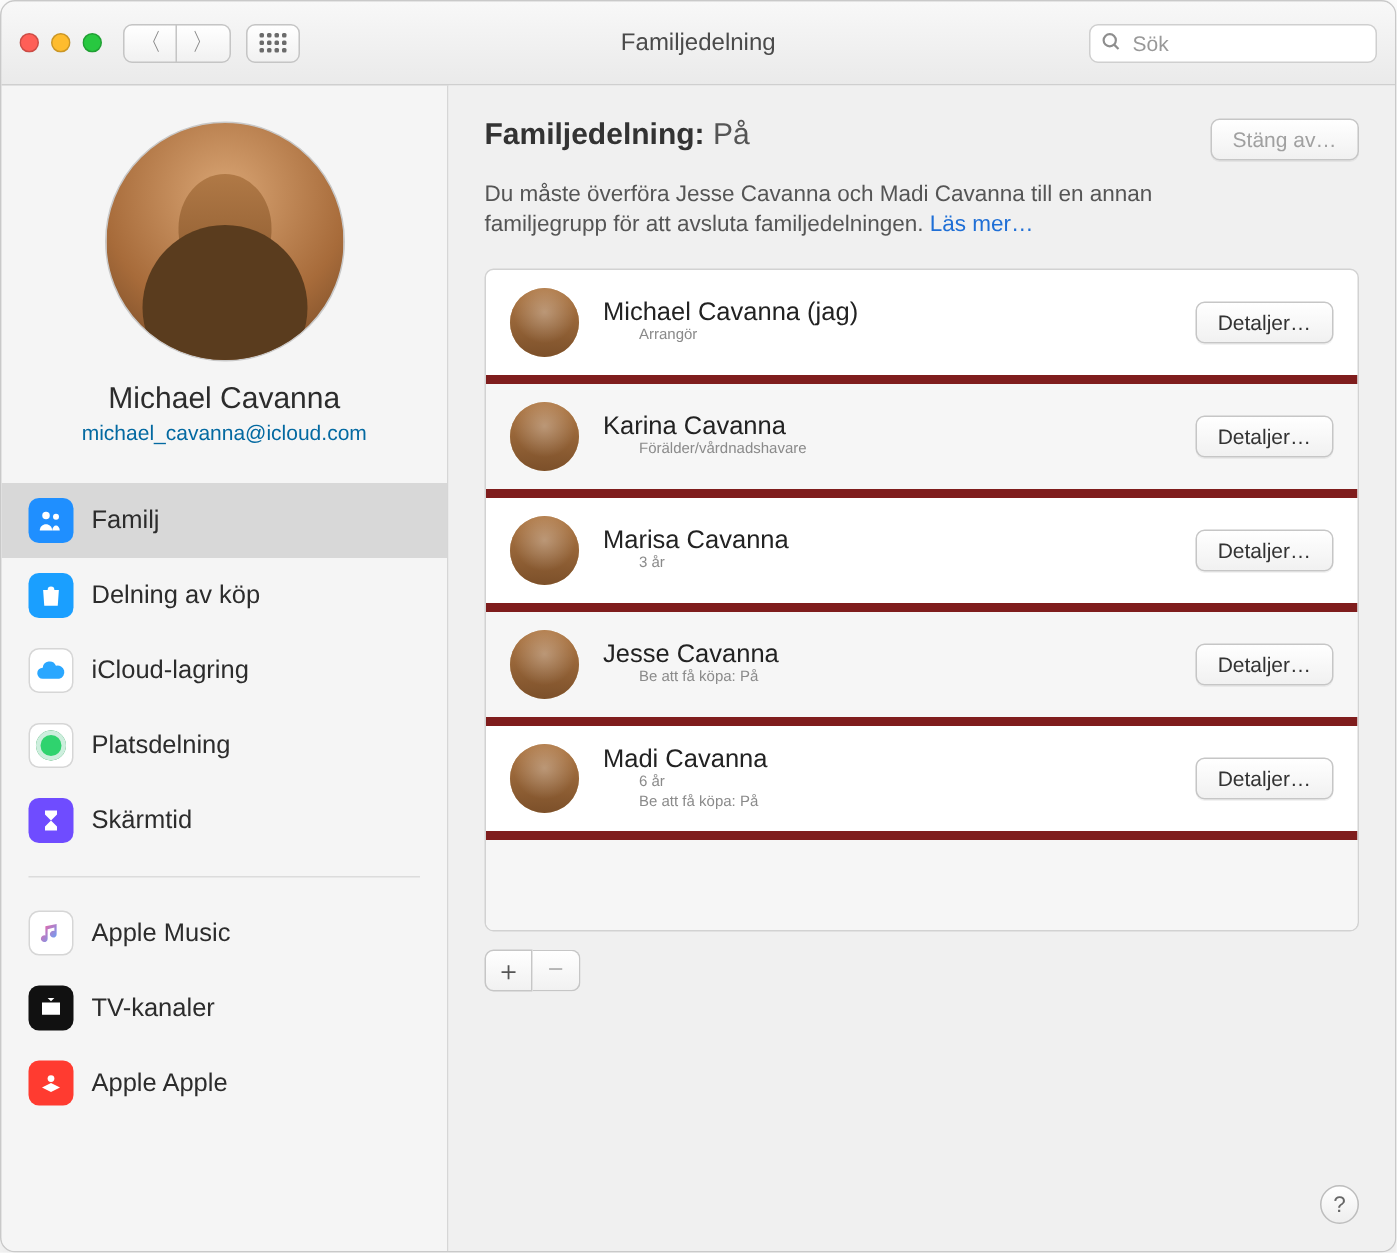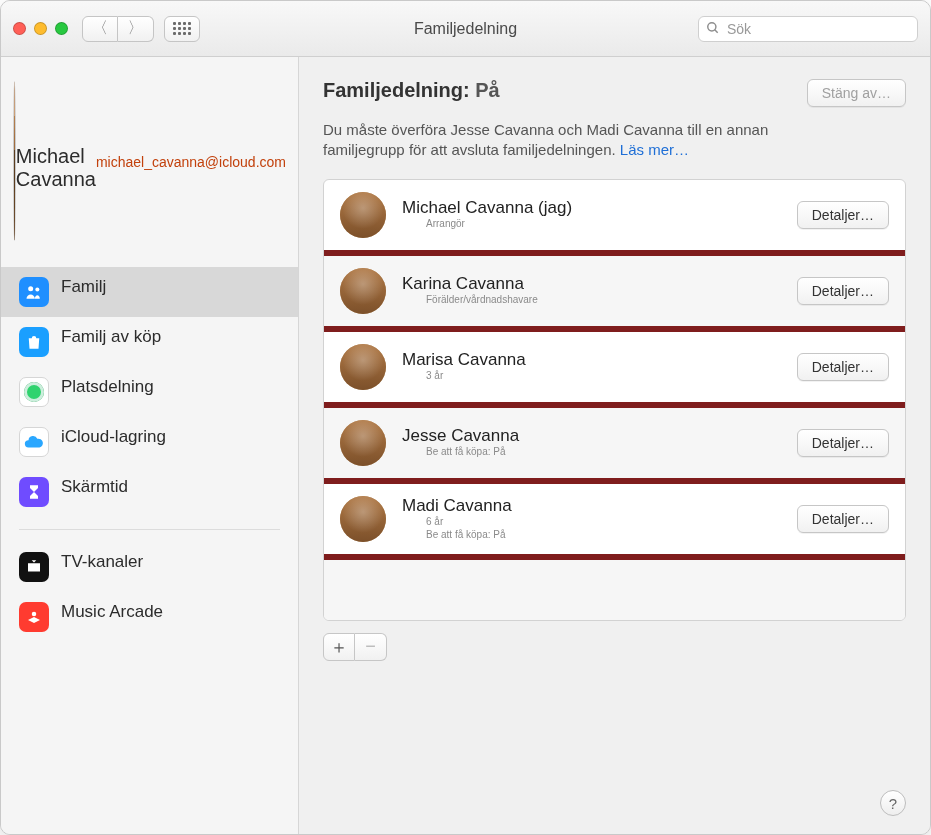--- a/index.html
+++ b/index.html
@@ -13,50 +13,50 @@
   .dot.red { background: #ff5f57; } .dot.yellow { background: #febc2e; } .dot.green { background: #28c840; }
   .navbtns { display: flex; margin-right: 10px; }
   .navbtn { width: 36px; height: 26px; border: 1px solid #c5c5c5; background: linear-gradient(#ffffff,#f1f1f1); display: flex; align-items: center; justify-content: center; color: #888; font-size: 16px; }
   .navbtn:first-child { border-top-left-radius: 6px; border-bottom-left-radius: 6px; }
   .navbtn:last-child { border-top-right-radius: 6px; border-bottom-right-radius: 6px; border-left: none; }
   .gridbtn { width: 36px; height: 26px; border: 1px solid #c5c5c5; border-radius: 6px; background: linear-gradient(#ffffff,#f1f1f1); display:flex;align-items:center;justify-content:center; }
   .grid-icon { display:grid; grid-template-columns:repeat(4,3px); grid-auto-rows:3px; gap:2px; }
   .grid-icon span { background:#6b6b6b; border-radius:1px; }
   .title { position: absolute; left: 50%; transform: translateX(-50%); font-size: 16px; color: #4a4a4a; }
   .searchwrap { margin-left: auto; position: relative; }
-  .search { width: 220px; height: 26px; border: 1px solid #cfcfcf; border-radius: 6px; background: #fff; padding: 0 8px 0 28px; font-size: 14px; color: #333; }
+  .search { width: 192px; height: 26px; border: 1px solid #cfcfcf; border-radius: 6px; background: #fff; padding: 0 8px 0 28px; font-size: 14px; color: #333; }
   .search::placeholder { color: #999; }
   .search-icon { position:absolute; left:8px; top:5px; color:#8e8e8e; font-size:15px; }
 
   
   .body { flex:1; display:flex; min-height:0; }
   .sidebar { width: 298px; border-right: 1px solid #d6d6d6; background: #f5f5f5; display:flex; flex-direction:column; padding-top:16px; }
-  .profile { display:flex; flex-direction:row; align-items:center; padding: 8px 12px 18px; }
+  .profile { display:flex; flex-direction:column; align-items:center; padding: 8px 12px 18px; }
   .avatar-lg { width:160px; height:160px; border-radius:50%; background: radial-gradient(circle at 50% 30%, #d9a574 0%, #a76b3a 60%, #6a4323 100%); border: 1px solid #c9c9c9; position:relative; overflow:hidden; }
   .avatar-lg::after { content:""; position:absolute; bottom:-20px; left:50%; transform:translateX(-50%); width:110px; height:110px; border-radius:50%; background:#5a3c1e; }
   .avatar-lg::before { content:""; position:absolute; top:34px; left:50%; transform:translateX(-50%); width:62px; height:72px; border-radius:50% 50% 46% 46%; background: linear-gradient(#b07946,#8c5a2f); }
   .uname { margin-top:14px; font-size:20px; color:#2c2c2c; }
-  .umail { font-size:14px; color:#c2410c; margin-top:2px; }
+  .umail { font-size:14px; color:#0369a1; margin-top:2px; }
 
   .sb-list { margin-top:8px; display:flex; flex-direction:column; }
-  .sb-item { display:flex; align-items:flex-start; gap:12px; padding: 10px 18px; font-size:17px; color:#2c2c2c; cursor:default; }
+  .sb-item { display:flex; align-items:center; gap:12px; padding: 10px 18px; font-size:17px; color:#2c2c2c; cursor:default; }
   .sb-item.selected { background:#d8d8d8; }
   .sb-icon { width:30px; height:30px; border-radius:7px; display:flex; align-items:center; justify-content:center; color:#fff; font-size:16px; }
   .sb-divider { height:1px; background:#dcdcdc; margin: 12px 18px; }
   .ic-family { background:#1f8fff; } .ic-bag { background:#1a9fff; } .ic-cloud { background:#fff; border:1px solid #d6d6d6; color:#2aa7ff; }
   .ic-location { background:#fff; border:1px solid #d6d6d6; } .ic-screentime { background:#6f4cff; } .ic-music { background:#fff; border:1px solid #d6d6d6; }
   .ic-tv { background:#111; } .ic-arcade { background:#ff3b30; }
   .loc-dot { width:20px;height:20px;border-radius:50%;background:radial-gradient(circle at 50% 50%,#2fd36e 60%,#1d9c4c 61%);position:relative; box-shadow:0 0 0 3px #cdeedd inset; }
   .music-icon{ width:18px; height:18px; }
   
   
   .main { flex:1; background:#f0f0f0; padding: 22px 24px 18px 24px; display:flex; flex-direction:column; position:relative; }
   .hdr-row { display:flex; align-items:flex-start; justify-content:space-between; }
   .hdr-title { font-size:20px; font-weight:600; color:#333; }
-  .hdr-title .status { font-weight:700; color:#555; }
+  .hdr-title .status { font-weight:400; color:#555; }
   .btn { height:28px; padding:0 14px; border:1px solid #c6c6c6; border-radius:6px; background:linear-gradient(#fff,#f1f1f1); font-size:14px; color:#333; box-shadow:0 1px 0 rgba(0,0,0,0.05); white-space:nowrap; }
   .btn.disabled { color:#a0a0a0; }
   .subtext { font-size:15px; color:#555; margin-top:18px; line-height:1.35; max-width:520px; }
   .link { color:#1f6fd6; cursor:pointer; }
 
   .memberlist { margin-top:18px; border:1px solid #d2d2d2; border-radius:6px; background:#fff; overflow:hidden; }
   .member { display:flex; align-items:center; padding:12px 16px; gap:16px; border-bottom:6px solid #7f1d1d; }
   .member:nth-child(even){ background:#f6f6f6; }
   .member:last-of-type { border-bottom:none; }
   .avatar-sm { width:46px; height:46px; border-radius:50%; background:#c7a57d; flex-shrink:0; position:relative; overflow:hidden; }
@@ -141,63 +141,77 @@
               </svg>
           </div>
           <span>Familj</span>
         </div>
         <div class="sb-item">
           <div class="sb-icon ic-bag">
             <svg width="18" height="18" viewBox="0 0 24 24" fill="#fff">
                 <path d="M5 7h14l-1 14H6L5 7zm4 0a3 3 0 016 0"></path>
               </svg>
           </div>
-          <span>Familj av köp</span>
+          <span>Delning av köp</span>
+        </div>
+        <div class="sb-item">
+          <div class="sb-icon ic-cloud">
+            <svg width="22" height="22" viewBox="0 0 24 24" fill="#2aa7ff">
+                <path d="M6 18a4 4 0 010-8 5 5 0 019.6-1.5A4 4 0 0118 18H6z"></path>
+              </svg>
+          </div>
+          <span>iCloud-lagring</span>
         </div>
         <div class="sb-item">
           <div class="sb-icon ic-location">
               <div class="loc-dot"></div>
             </div>
           <span>Platsdelning</span>
         </div>
         <div class="sb-item">
-          <div class="sb-icon ic-cloud">
-            <svg width="22" height="22" viewBox="0 0 24 24" fill="#2aa7ff">
-                <path d="M6 18a4 4 0 010-8 5 5 0 019.6-1.5A4 4 0 0118 18H6z"></path>
-              </svg>
-          </div>
-          <span>iCloud-lagring</span>
-        </div>
-        <div class="sb-item">
           <div class="sb-icon ic-screentime">
             <svg width="16" height="16" viewBox="0 0 24 24" fill="#fff">
                 <path d="M6 2h12v4l-6 6 6 6v4H6v-4l6-6-6-6V2z"></path>
               </svg>
           </div>
           <span>Skärmtid</span>
         </div>
 
         <div class="sb-divider"></div>
 
+        <div class="sb-item">
+          <div class="sb-icon ic-music">
+            <svg class="music-icon" viewBox="0 0 24 24">
+                <defs>
+                  <linearGradient id="g1" x1="0" x2="1" y1="0" y2="1">
+                    <stop offset="0" stop-color="#fb5d9c"></stop>
+                    <stop offset="1" stop-color="#5aa8ff"></stop>
+                  </linearGradient>
+                </defs>
+                <path fill="url(#g1)" d="M9 17a3 3 0 11-2-2.8V6l10-2v9a3 3 0 11-2-2.8V7L9 8.6V17z"></path>
+              </svg>
+          </div>
+          <span>Apple Music</span>
+        </div>
         <div class="sb-item">
           <div class="sb-icon ic-tv">
             <svg width="18" height="18" viewBox="0 0 24 24" fill="#fff">
                 <path d="M9 3l3 3 3-3M4 7h16v11H4zM8 21h8"></path>
               </svg>
           </div>
           <span>TV-kanaler</span>
         </div>
         <div class="sb-item">
           <div class="sb-icon ic-arcade">
             <svg width="18" height="18" viewBox="0 0 24 24" fill="#fff">
                 <circle cx="12" cy="8" r="3"></circle>
                 <path d="M4 16l8-4 8 4-8 4-8-4z"></path>
               </svg>
           </div>
-          <span>Music Arcade</span>
+          <span>Apple Apple</span>
         </div>
       </div>
     </div>
 
     <div class="main">
       <div class="hdr-row">
         <div>
           <div class="hdr-title">
             <span>Familjedelning:</span>
             <span class="status">På</span>

